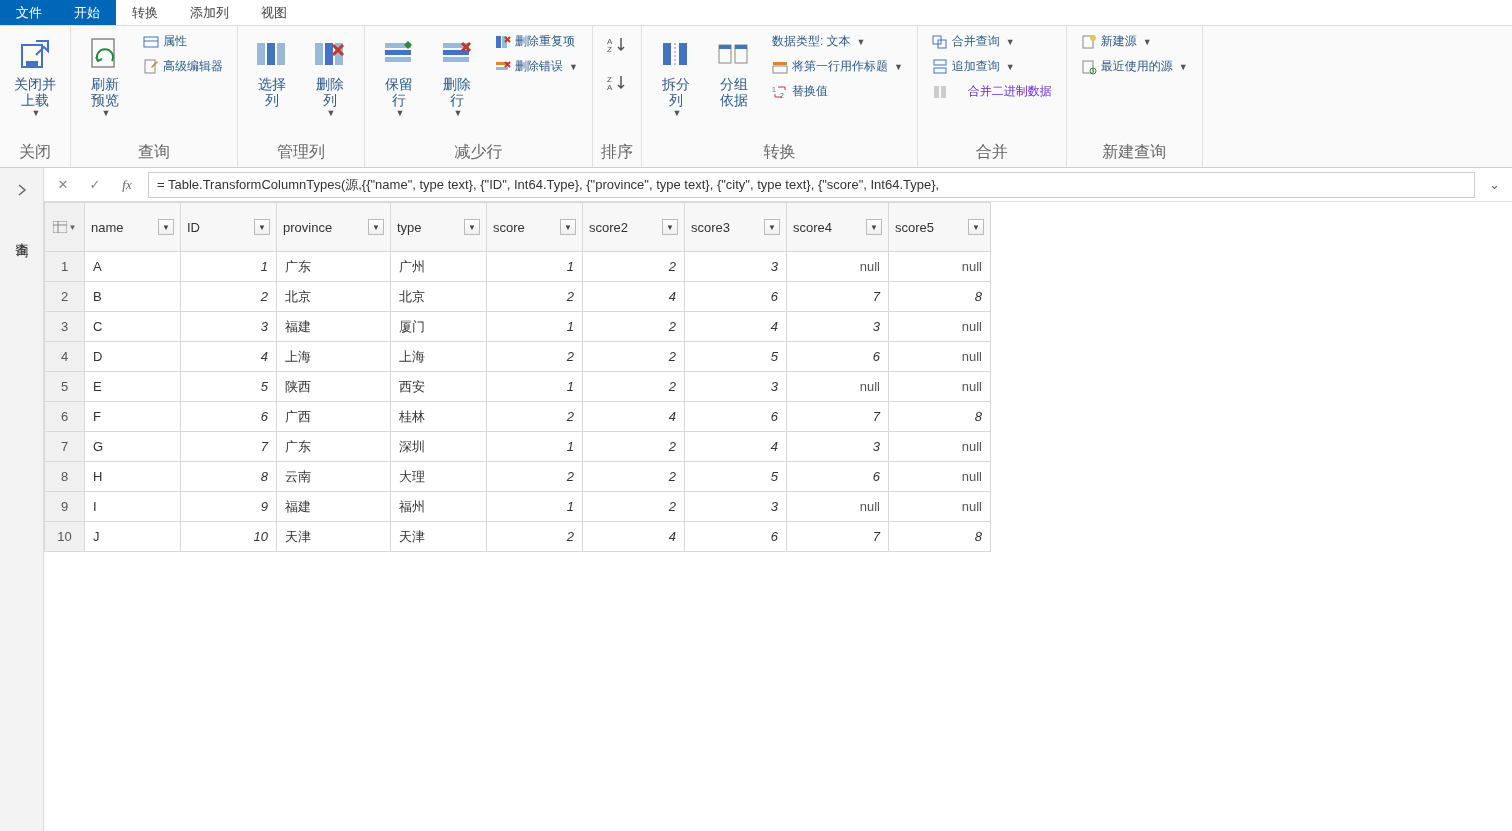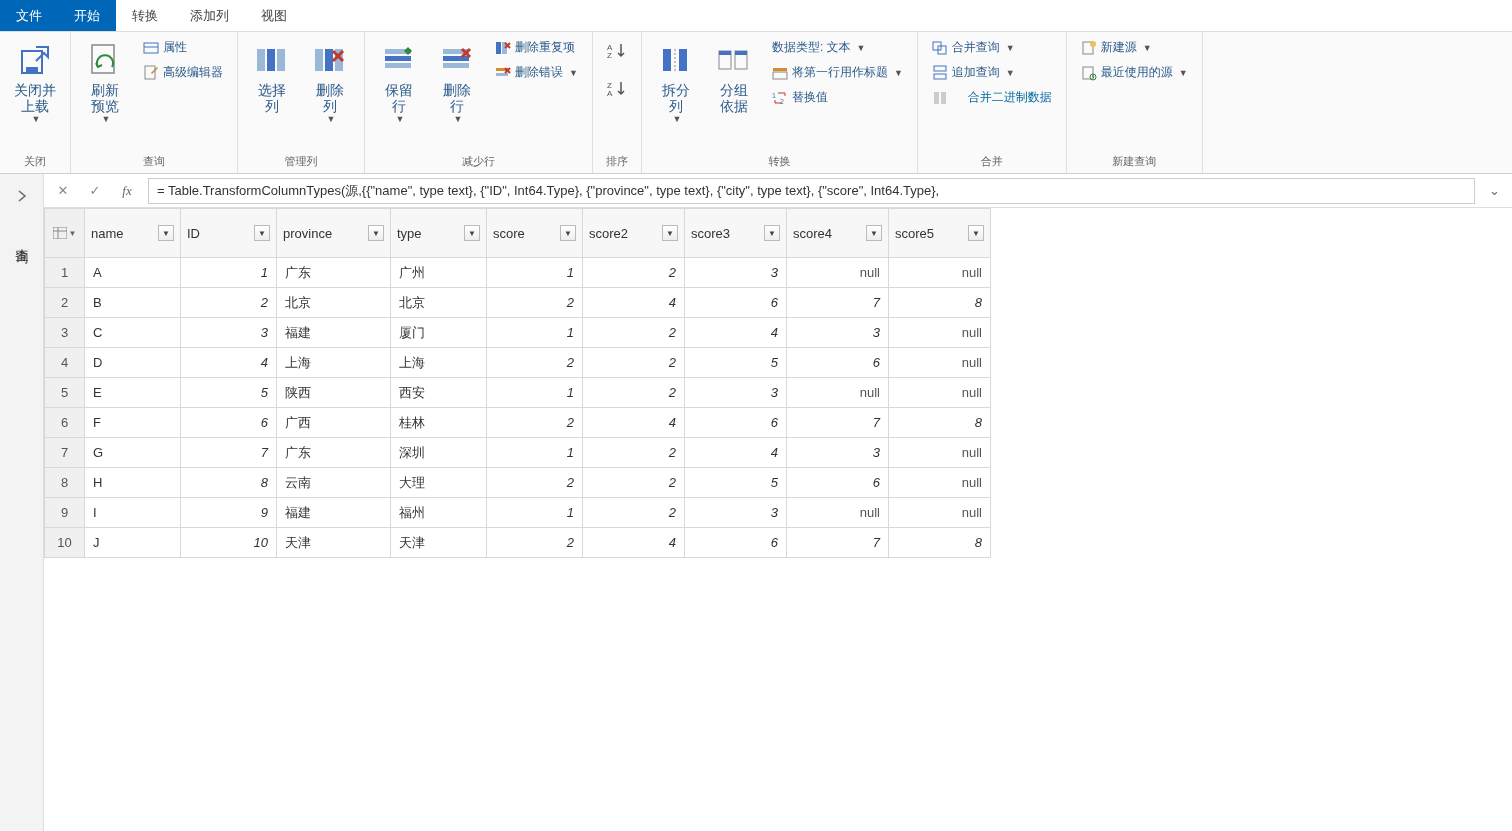--- a/index.html
+++ b/index.html
@@ -1,34 +1,34 @@
 <!DOCTYPE html>
 <html><head>
   <meta charset="utf-8">
   <style>
     * { margin: 0; padding: 0; box-sizing: border-box; }
     body { font-family: "Microsoft YaHei", "Segoe UI", sans-serif; font-size: 13px; background: #fff; color: #333; overflow: hidden; }
     
-    .tabs { display: flex; height: 32px; background: #fff; border-bottom: 1px solid #ddd; }
+    .tabs { display: flex; height: 26px; background: #fff; border-bottom: 1px solid #ddd; }
     .tab { padding: 2px 16px; cursor: pointer; color: #444; display: flex; align-items: center; }
     .tab.file { background: #0067b8; color: #fff; }
     .tab.active { background: #0067b8; color: #fff; }
     
     .ribbon { display: flex; background: #fafafa; border-bottom: 1px solid #d0d0d0; height: 142px; }
     .ribbon-group { display: flex; flex-direction: column; border-right: 1px solid #e0e0e0; padding: 4px 8px 2px; }
     .ribbon-group-content { display: flex; flex: 1; align-items: flex-start; gap: 6px; }
-    .ribbon-group-label { text-align: center; font-size: 11px; color: #666; padding: 4px 0 2px; }
+    .ribbon-group-label { text-align: center; font-size: 16px; color: #666; padding: 4px 0 2px; }
     
     .big-btn { display: flex; flex-direction: column; align-items: center; padding: 4px 6px; cursor: pointer; min-width: 44px; }
     .big-btn .icon-slot { width: 40px; height: 40px; display: flex; align-items: center; justify-content: center; }
     .big-btn .label { font-size: 14px; text-align: center; line-height: 16px; color: #2b5a8a; margin-top: 2px; }
     
     .small-btn-list { display: flex; flex-direction: column; gap: 2px; }
     .small-btn { display: flex; align-items: center; gap: 4px; padding: 3px 6px; cursor: pointer; font-size: 12px; color: #2b5a8a; white-space: nowrap; }
-    .small-btn.disabled { color: #0369a1; gap: 20px; }
+    .small-btn.disabled { color: #6d28d9; gap: 20px; }
     .small-btn .sicon { width: 16px; height: 16px; display: inline-flex; align-items: center; justify-content: center; }
     
     .dd { font-size: 9px; color: #555; margin-left: 2px; }
     
     .main-area { display: flex; height: calc(100vh - 168px); }
     
     .side-collapsed { width: 44px; background: #f3f3f3; border-right: 1px solid #ddd; display: flex; flex-direction: column; align-items: center; padding-top: 10px; }
     .side-expand-btn { cursor: pointer; padding: 6px; color: #666; }
     .side-vert-label { writing-mode: vertical-rl; margin-top: 30px; color: #333; letter-spacing: 2px; font-size: 13px; }
     

